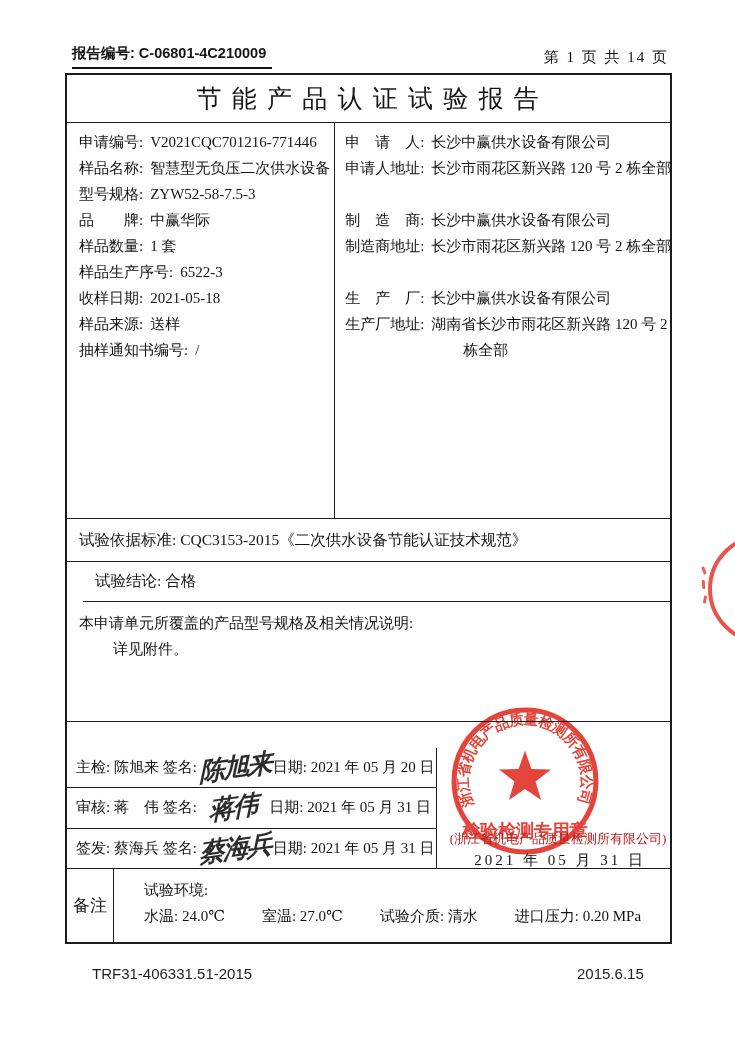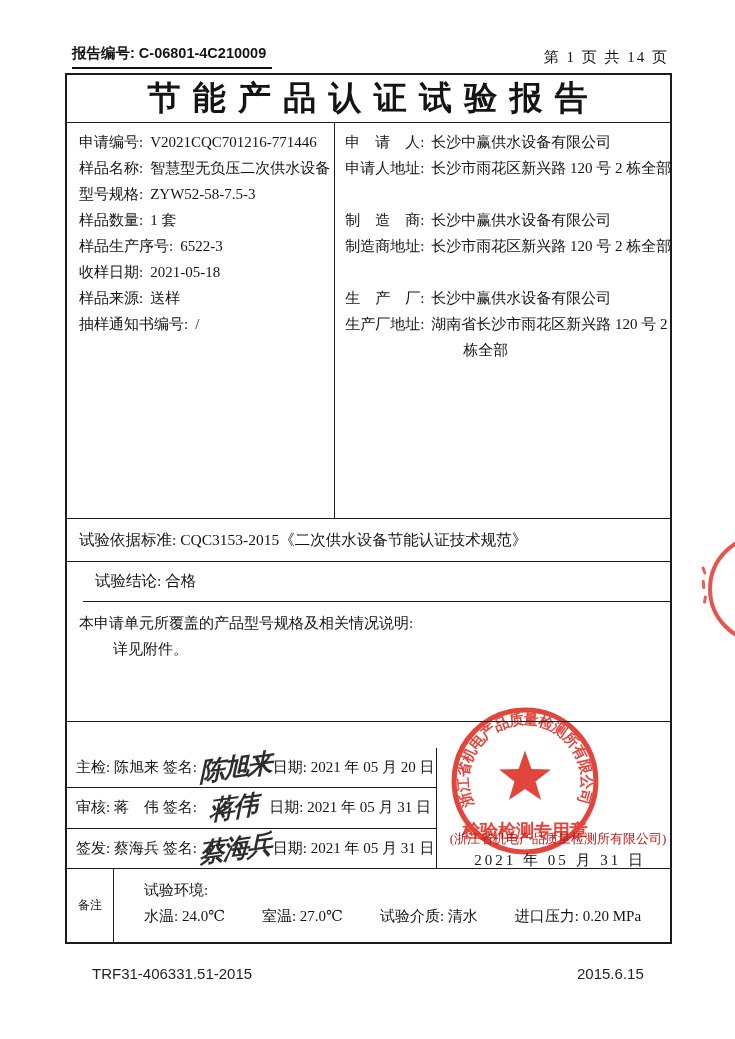--- a/index.html
+++ b/index.html
@@ -17,21 +17,21 @@
   .hdr-right { position:absolute; right:66px; top:48px; font-size:15px; letter-spacing:2px; white-space:nowrap; }
 
   
   .tbl {
     position:absolute; left:65px; top:73px; width:607px; height:871px;
     border:2.5px solid #1c1c1c; box-sizing:border-box;
     display:flex; flex-direction:column; background:#fff;
   }
   .row { border-bottom:1.5px solid #1c1c1c; box-sizing:border-box; }
   .row-title { height:48px; display:flex; align-items:center; justify-content:center; }
-  .title-text { font-size:33px; font-weight:700; letter-spacing:2px; white-space:nowrap; }
+  .title-text { font-size:25px; font-weight:400; letter-spacing:2px; white-space:nowrap; }
 
   .row-info { height:396px; display:flex; }
   .info-left  { width:284px; border-right:1.5px solid #1c1c1c; padding:6px 4px 0 12px; box-sizing:border-box; }
   .info-right { flex:1; padding:6px 4px 0 10px; box-sizing:border-box; }
   .ln { height:26px; line-height:26px; font-size:15px; white-space:nowrap; }
   .ln .lbl { margin-right:7px; }
   .ln.cont { padding-left:118px; }
 
   .row-standard   { height:43px; line-height:41px; padding-left:12px; font-size:15.5px; white-space:nowrap; }
   .row-conclusion { height:40px; line-height:38px; padding-left:12px; font-size:15.5px; white-space:nowrap;margin-left:16px; }
@@ -45,21 +45,21 @@
   .sr-names { margin-right:4px; }
   .sr-sig { width:92px; text-align:center; overflow:visible; }
   .scribble {
     display:inline-block; font-size:26px; font-weight:bold; color:#1b1b1b;
     transform:rotate(-8deg) skewX(-20deg); letter-spacing:-2px; opacity:.92;
   }
   .sr-date { margin-left:auto; padding-right:5px; }
   .sign-right { flex:1; position:relative; }
 
   .row-remark { flex:1; display:flex; border-bottom:none; }
-  .remark-label { width:47px; border-right:1.5px solid #1c1c1c; display:flex; align-items:center; justify-content:center; font-size:12px; box-sizing:border-box; }
+  .remark-label { width:47px; border-right:1.5px solid #1c1c1c; display:flex; align-items:center; justify-content:center; font-size:17px; box-sizing:border-box; }
   .remark-body { flex:1; padding:8px 0 0 30px; font-size:15px; line-height:26px; }
   .remark-items { display:flex; gap:37px; white-space:nowrap; }
 
   
   .stamp-wrap { position:absolute; left:449px; top:705px; width:152px; height:152px; z-index:6; mix-blend-mode:multiply; opacity:.88; }
   .stamp-company { position:absolute; left:436px; top:830px; width:244px; text-align:center; font-size:13px; color:#b91c1c; z-index:7; white-space:nowrap; }
   .stamp-date { position:absolute; left:447px; top:851px; width:226px; text-align:center; font-size:15px; letter-spacing:3px; color:#141414; z-index:7; white-space:nowrap; }
 
   
   .side-stamp { position:absolute; left:708px; top:534px; width:102px; height:102px; border:4px solid #e02a20; border-radius:50%; opacity:.8; z-index:4; }
@@ -87,20 +87,21 @@
 
     <div class="row row-title">
       <span class="title-text">节 能 产 品 认 证 试 验 报 告</span>
     </div>
 
     <div class="row row-info">
       <div class="info-left">
         <div class="ln"><span class="lbl">申请编号:</span><span>V2021CQC701216-771446</span></div>
         <div class="ln"><span class="lbl">样品名称:</span><span>智慧型无负压二次供水设备</span></div>
         <div class="ln"><span class="lbl">型号规格:</span><span>ZYW52-58-7.5-3</span></div>
+        <div class="ln"><span class="lbl">品　　牌:</span><span>中赢华际</span></div>
         <div class="ln"><span class="lbl">样品数量:</span><span>1 套</span></div>
         <div class="ln"><span class="lbl">样品生产序号:</span><span>6522-3</span></div>
         <div class="ln"><span class="lbl">收样日期:</span><span>2021-05-18</span></div>
         <div class="ln"><span class="lbl">样品来源:</span><span>送样</span></div>
         <div class="ln"><span class="lbl">抽样通知书编号:</span><span>/</span></div>
       </div>
       <div class="info-right">
         <div class="ln"><span class="lbl">申　请　人:</span><span>长沙中赢供水设备有限公司</span></div>
         <div class="ln"><span class="lbl">申请人地址:</span><span>长沙市雨花区新兴路 120 号 2 栋全部</span></div>
         <div class="ln"></div>

